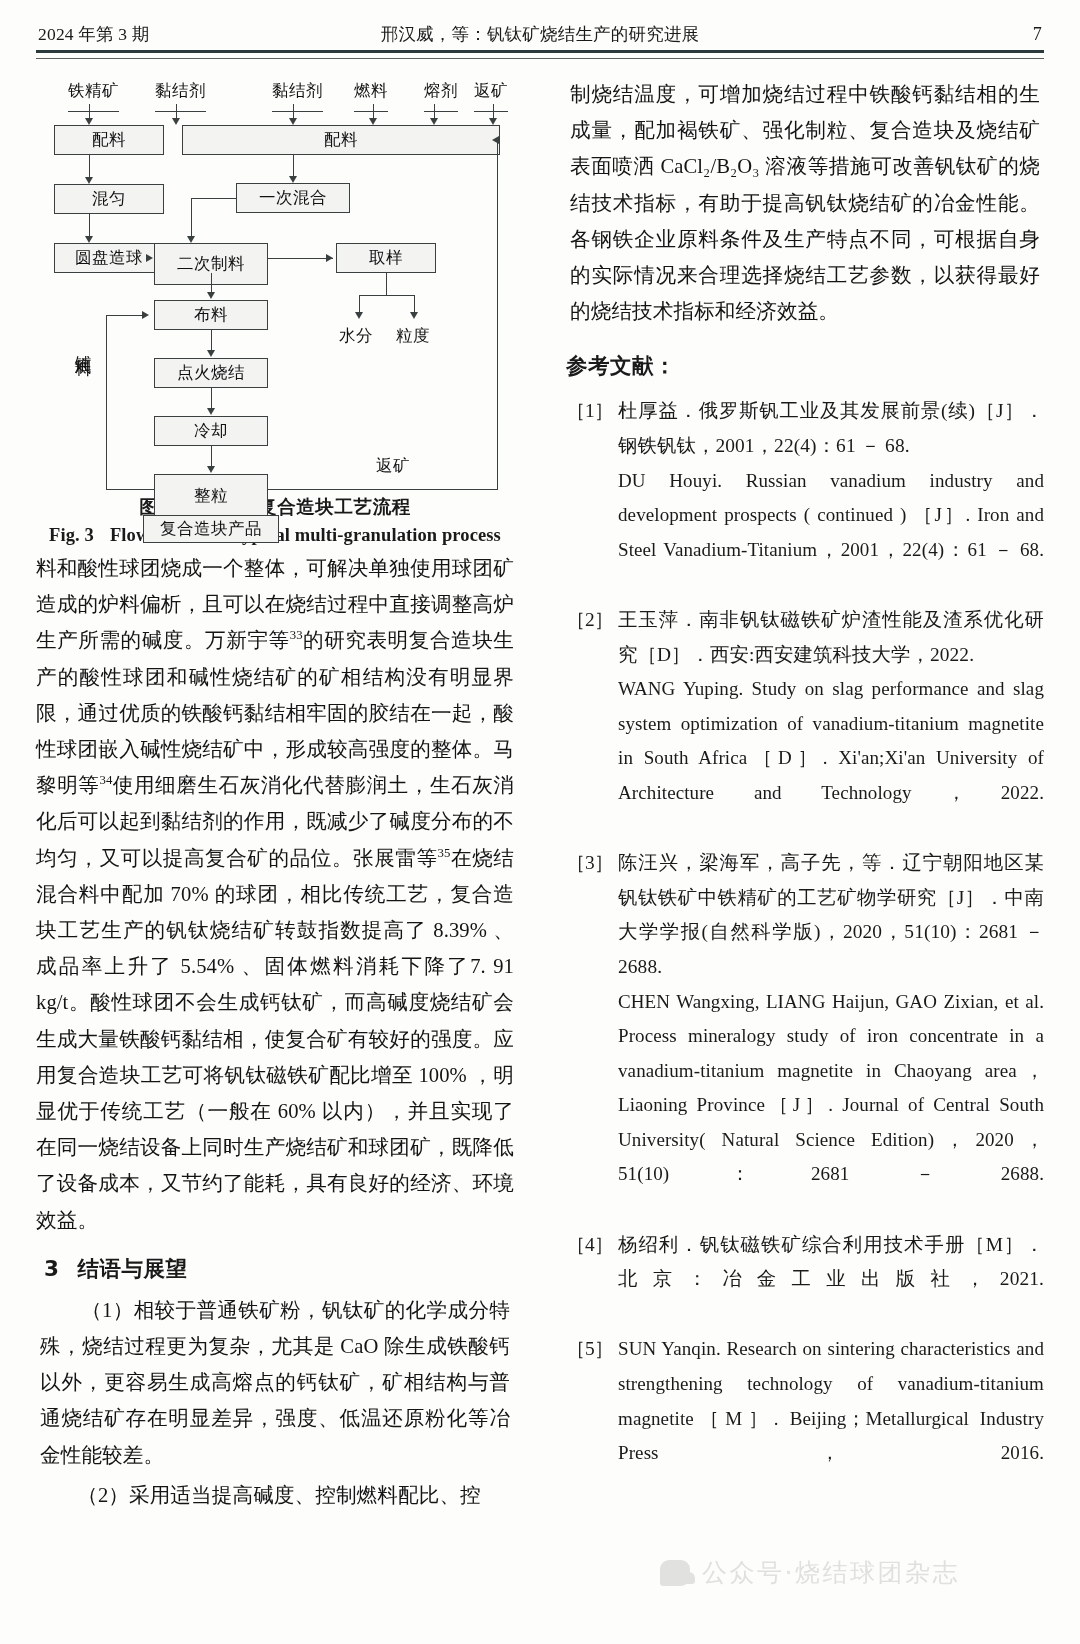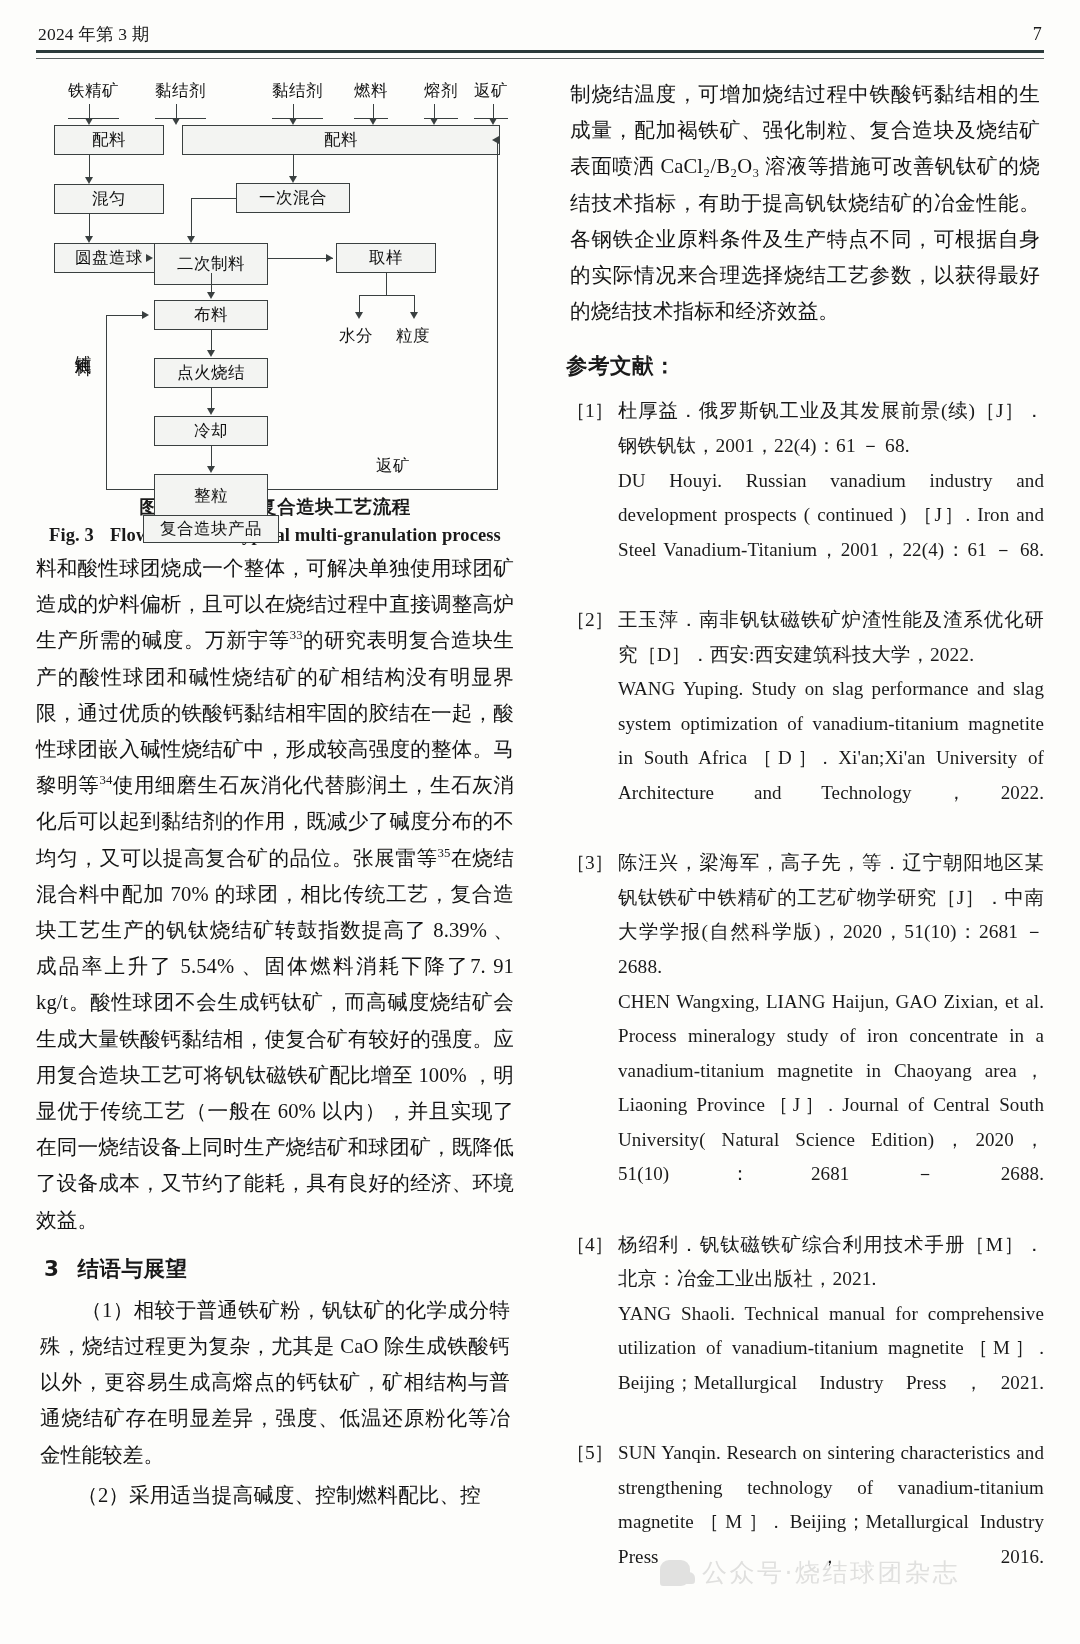--- a/index.html
+++ b/index.html
@@ -108,21 +108,21 @@
     color: #111;
     letter-spacing: 0.5px;
     font-family: "Liberation Serif", serif;
   }
   .fc-label {
     font-size: 16.5px;
     color: #111;
     white-space: nowrap;
     letter-spacing: 0.5px;
   }
-  .fc-label.under { border-bottom: 1.3px solid #3a4040; padding-bottom: 16px; }
+  .fc-label.under { border-bottom: 1.3px solid #3a4040; padding-bottom: 9px; }
   .fc-vert {
     font-size: 16.5px;
     color: #111;
     writing-mode: vertical-rl;
     letter-spacing: 2px;
     line-height: 1;
   }
   .ln { position: absolute; background: #3a4040; }
   .ln-v { width: 1.4px; }
   .ln-h { height: 1.4px; }
@@ -230,20 +230,21 @@
     white-space: nowrap;
   }
 </style>
 </head>
 <body>
 
 <div class="page">
 
   <div class="header">
     <span class="hdr-left">2024 年第 3 期</span>
+    <span class="hdr-center">邢汉威，等：钒钛矿烧结生产的研究进展</span>
     <span class="hdr-right">7</span>
   </div>
   <div class="rule-thick"></div>
   <div class="rule-thin"></div>
 
   <div class="col col-left">
 
     <div class="figure">
 
       <div class="fc fc-label under" style="left:32px; top:8px;">铁精矿</div>
@@ -383,21 +384,20 @@
       <div class="ref-body">
         <div class="ref-cn">陈汪兴，梁海军，高子先，等．辽宁朝阳地区某钒钛铁矿中铁精矿的工艺矿物学研究［J］．中南大学学报(自然科学版)，2020，51(10)：2681 － 2688.</div>
         <div class="ref-en">CHEN Wangxing, LIANG Haijun, GAO Zixian, et al. Process mineralogy study of iron concentrate in a vanadium-titanium magnetite in Chaoyang area，Liaoning Province［J］. Journal of Central South University( Natural Science Edition)，2020，51(10)：2681 － 2688.</div>
       </div>
     </div>
 
     <div class="ref">
       <div class="ref-num">［4］</div>
       <div class="ref-body">
         <div class="ref-cn">杨绍利．钒钛磁铁矿综合利用技术手册［M］．北京：冶金工业出版社，2021.</div>
-        <div class="ref-en">YANG Shaoli. Technical manual for comprehensive utilization of vanadium-titanium magnetite［M］. Beijing；Metallurgical Industry Press，2021.</div>
       </div>
     </div>
 
     <div class="ref">
       <div class="ref-num">［5］</div>
       <div class="ref-body">
         <div class="ref-en">SUN Yanqin. Research on sintering characteristics and strengthening technology of vanadium-titanium magnetite［M］. Beijing；Metallurgical Industry Press，2016.</div>
       </div>
     </div>
 

